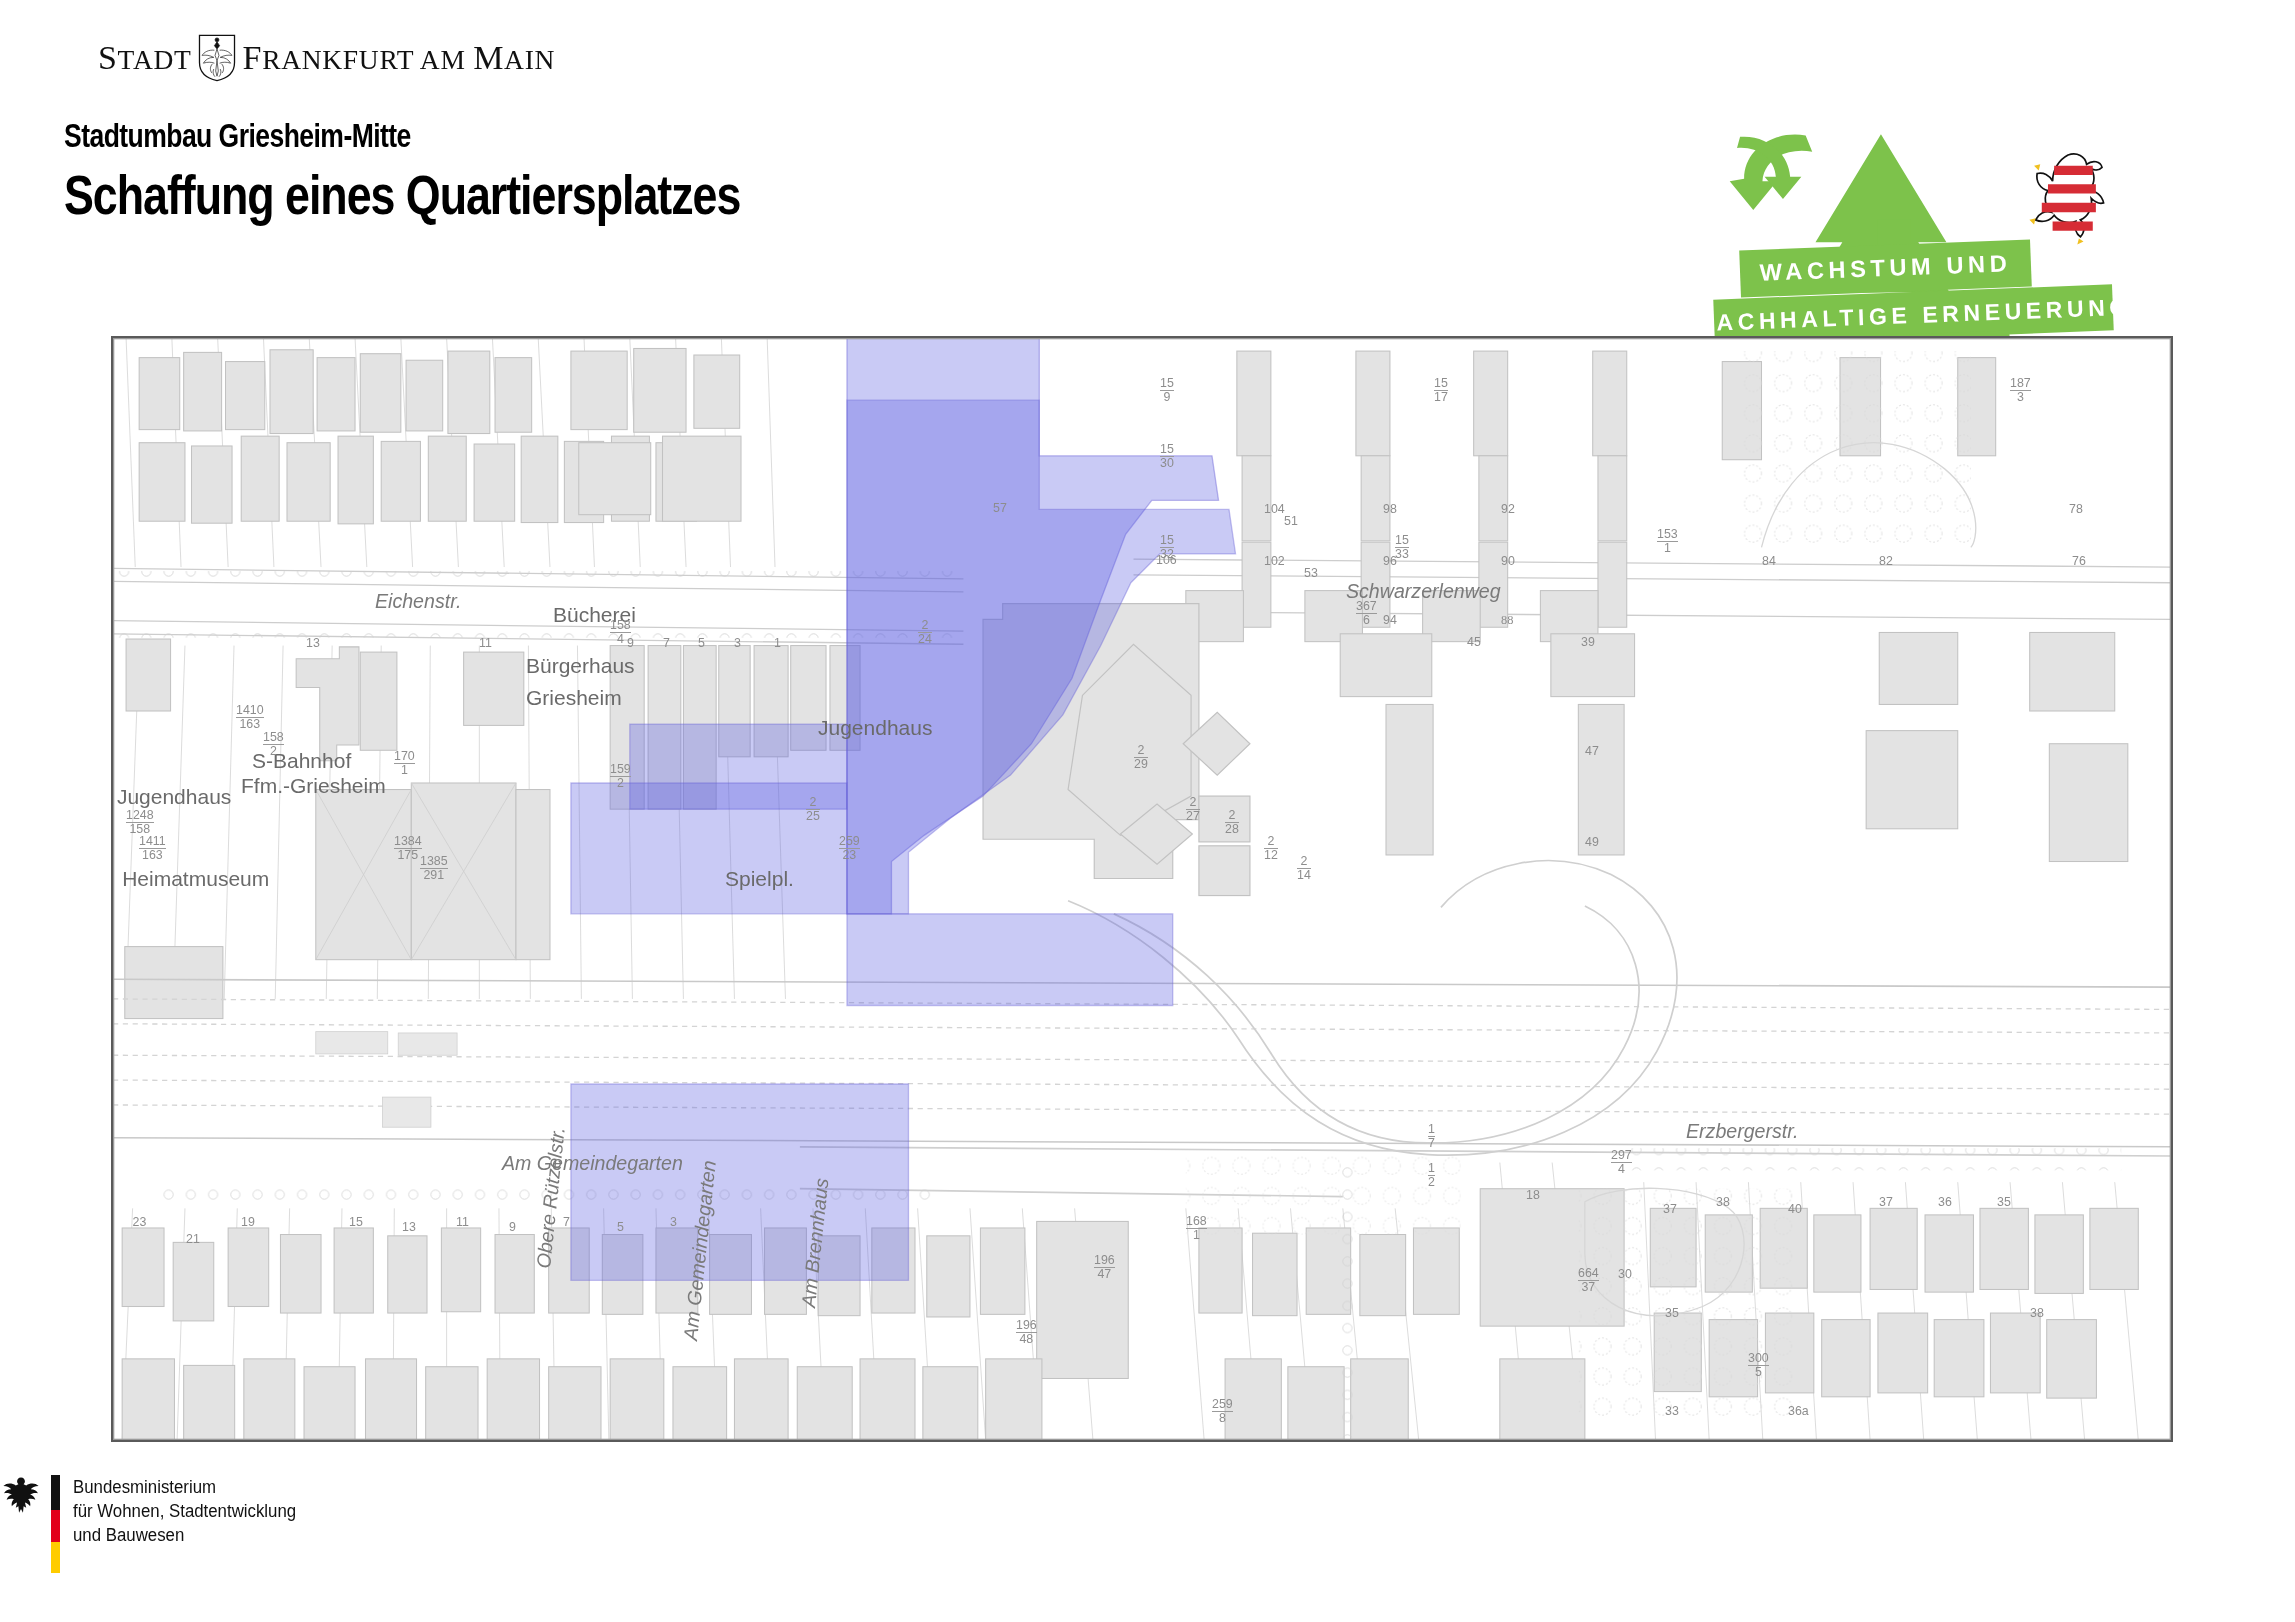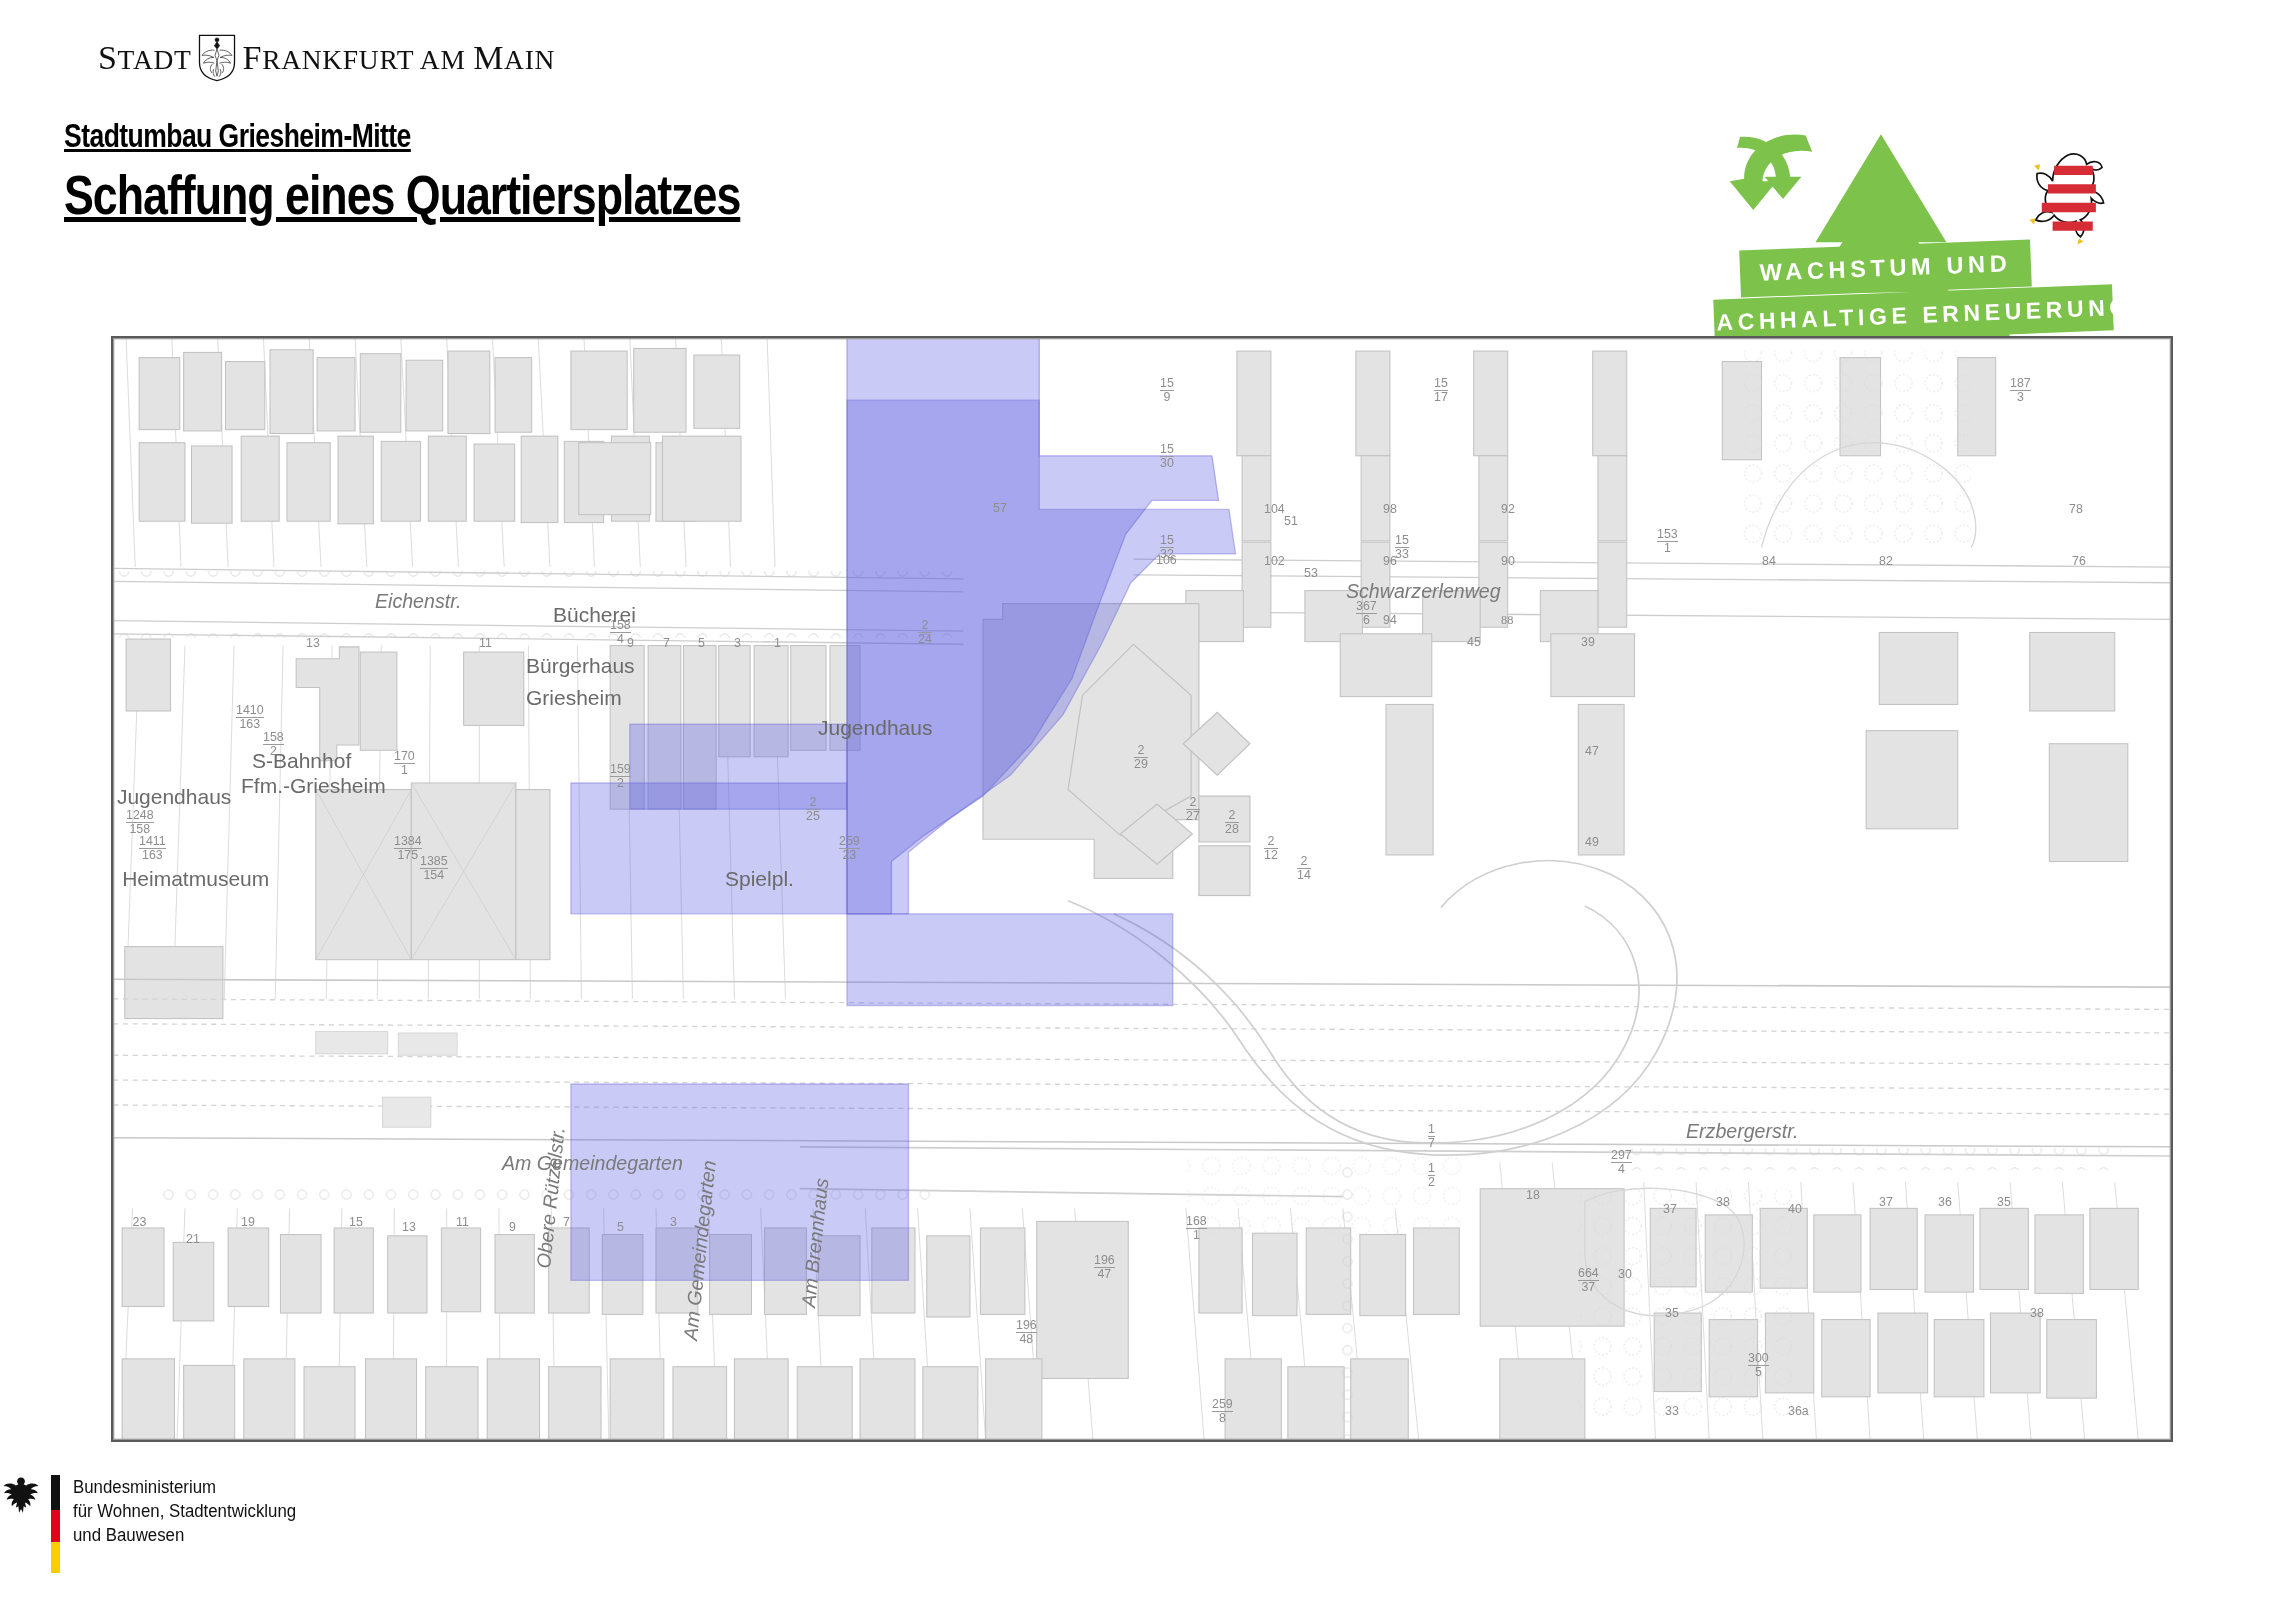--- a/index.html
+++ b/index.html
@@ -7,21 +7,21 @@
   body{width:2295px;height:1622px;position:relative;overflow:hidden;
        font-family:"Liberation Sans",sans-serif;color:#000;}
 
   
   #city-logo{position:absolute;left:98px;top:34px;display:flex;align-items:center;gap:6.5px;}
   #city-logo .crest{width:38px;height:48px;}
   #city-logo .wordmark{font-family:"Liberation Serif",serif;font-size:27.5px;letter-spacing:0.7px;
       color:#111;white-space:nowrap;}
   #city-logo .wordmark .big{font-size:34px;}
 
-  #page-title-block{position:absolute;left:64px;top:116px;text-decoration:underline;}
+  #page-title-block{position:absolute;left:64px;top:116px;}
   #subtitle-line{font-size:34px;font-weight:bold;letter-spacing:-0.7px;
       transform:scaleX(0.78);transform-origin:left center;white-space:nowrap;}
   #main-title-line{font-size:56px;font-weight:bold;letter-spacing:-1.3px;margin-top:6.5px;
       transform:scaleX(0.80);transform-origin:left center;white-space:nowrap;}
 
   
   #growth-logo{position:absolute;left:1714px;top:121px;width:419px;height:262px;}
   .gl-band{position:absolute;background:#7dc24b;color:#fff;font-weight:bold;
       display:flex;align-items:center;justify-content:center;white-space:nowrap;}
   .gl-band.b1{left:26px;top:124px;width:291px;height:47px;transform:rotate(-2.2deg);
@@ -526,21 +526,21 @@
     <div class="map-label" style="left: 693px; top: 458px;"><span class="frac">2<span class="d">25</span></span></div>
     <div class="map-label" style="left: 726px; top: 497px;"><span class="frac">259<span class="d">23</span></span></div>
     <div class="map-label" style="left: 497px; top: 281px;"><span class="frac">158<span class="d">4</span></span></div>
     <div class="map-label" style="left: 497px; top: 425px;"><span class="frac">159<span class="d">2</span></span></div>
     <div class="map-label" style="left: 150px; top: 393px;"><span class="frac">158<span class="d">2</span></span></div>
     <div class="map-label" style="left: 13px; top: 471px;"><span class="frac">1248<span class="d">158</span></span></div>
     <div class="map-label" style="left: 26px; top: 497px;"><span class="frac">1411<span class="d">163</span></span></div>
     <div class="map-label" style="left: 123px; top: 366px;"><span class="frac">1410<span class="d">163</span></span></div>
     <div class="map-label" style="left: 281px; top: 412px;"><span class="frac">170<span class="d">1</span></span></div>
     <div class="map-label" style="left: 281px; top: 497px;"><span class="frac">1384<span class="d">175</span></span></div>
-    <div class="map-label" style="left: 307px; top: 517px;"><span class="frac">1385<span class="d">154</span></span></div>
+    <div class="map-label" style="left: 307px; top: 517px;"><span class="frac">1385<span class="d">291</span></span></div>
     <div class="map-label" style="left: 1073px; top: 877px;"><span class="frac">168<span class="d">1</span></span></div>
     <div class="map-label" style="left: 981px; top: 916px;"><span class="frac">196<span class="d">47</span></span></div>
     <div class="map-label" style="left: 903px; top: 981px;"><span class="frac">196<span class="d">48</span></span></div>
     <div class="map-label" style="left: 1498px; top: 811px;"><span class="frac">297<span class="d">4</span></span></div>
     <div class="map-label" style="left: 1465px; top: 929px;"><span class="frac">664<span class="d">37</span></span></div>
     <div class="map-label" style="left: 1635px; top: 1014px;"><span class="frac">300<span class="d">5</span></span></div>
     <div class="map-label" style="left: 1243px; top: 262px;"><span class="frac">367<span class="d">6</span></span></div>
     <div class="map-label" style="left: 1315px; top: 785px;"><span class="frac">1<span class="d">7</span></span></div>
     <div class="map-label" style="left: 1315px; top: 824px;"><span class="frac">1<span class="d">2</span></span></div>
     <div class="map-label" style="left: 1099px; top: 1060px;"><span class="frac">259<span class="d">8</span></span></div>

